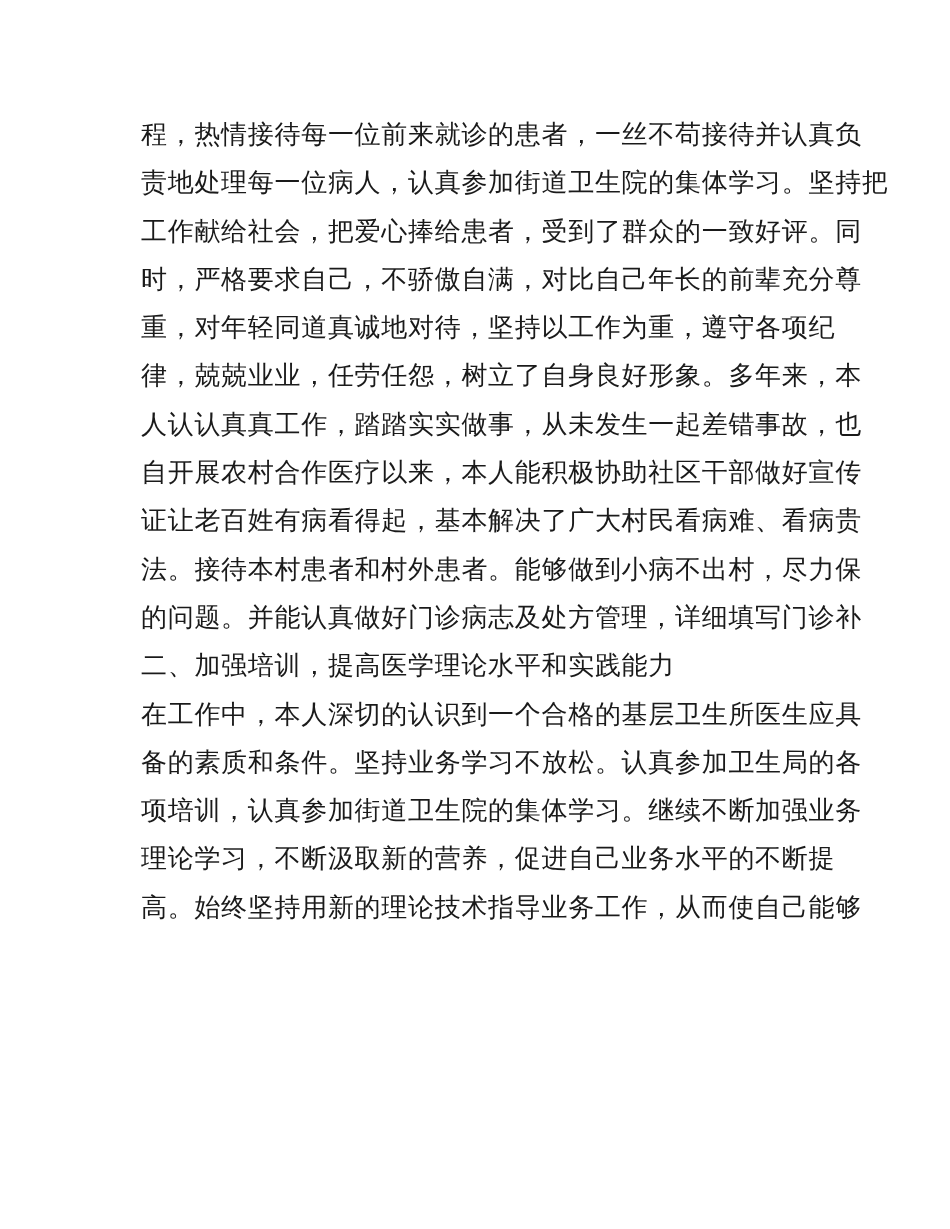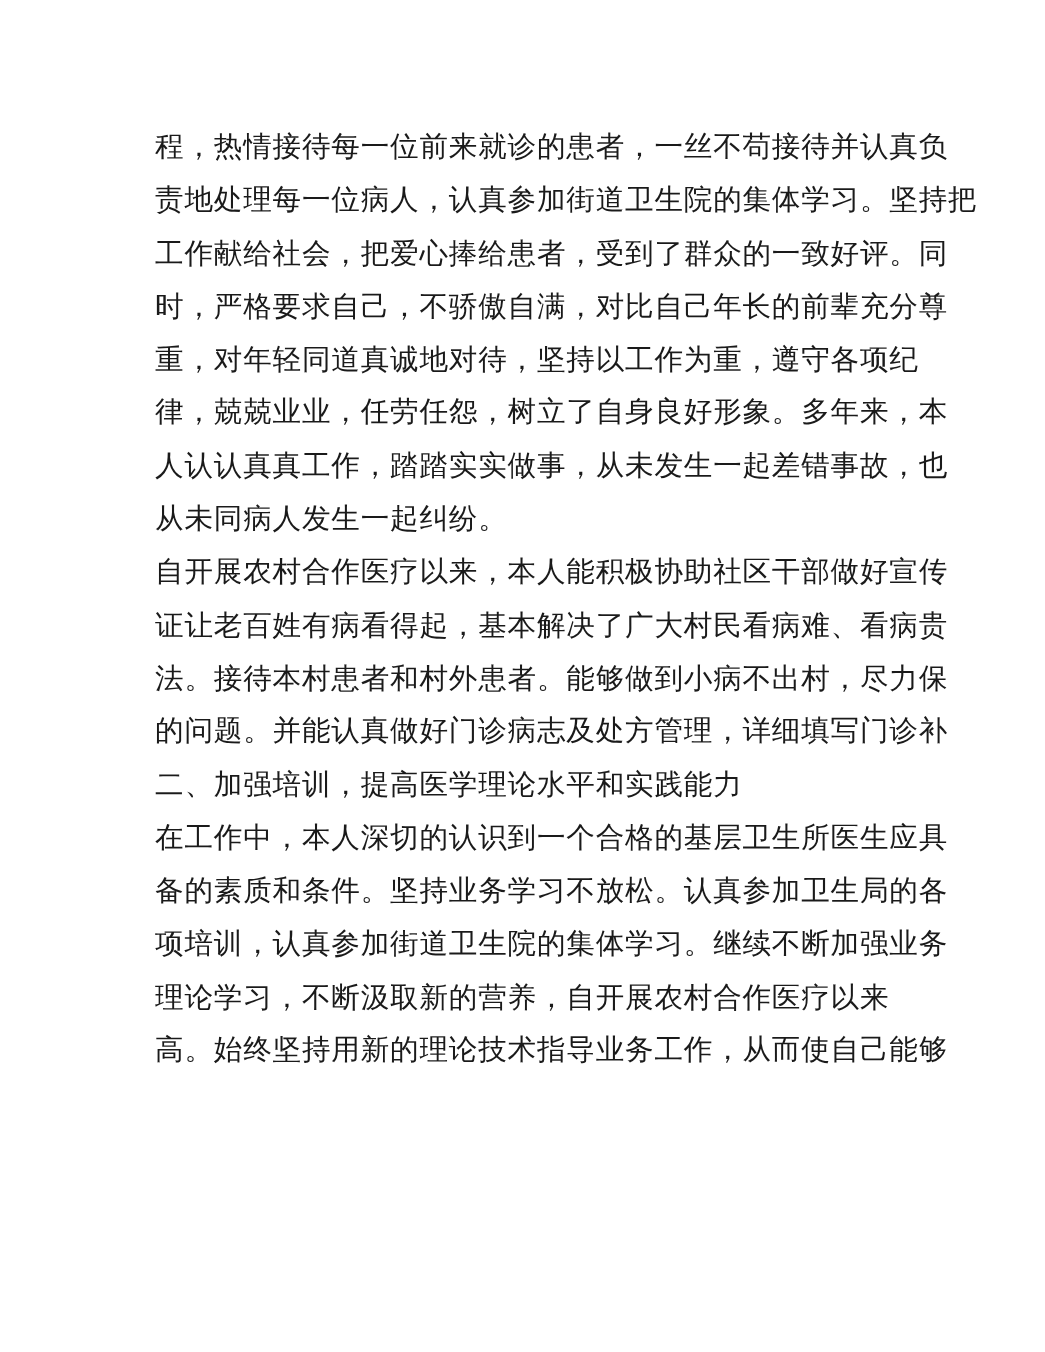--- a/index.html
+++ b/index.html
@@ -44,36 +44,35 @@
   <div class="content">
 
     <div>
       <div class="line">程，热情接待每一位前来就诊的患者，一丝不苟接待并认真负</div>
       <div class="line">责地处理每一位病人，认真参加街道卫生院的集体学习。坚持把</div>
       <div class="line">工作献给社会，把爱心捧给患者，受到了群众的一致好评。同</div>
       <div class="line">时，严格要求自己，不骄傲自满，对比自己年长的前辈充分尊</div>
       <div class="line">重，对年轻同道真诚地对待，坚持以工作为重，遵守各项纪</div>
       <div class="line">律，兢兢业业，任劳任怨，树立了自身良好形象。多年来，本</div>
       <div class="line">人认认真真工作，踏踏实实做事，从未发生一起差错事故，也</div>
-      <div class="line">从未同病人发生一起纠纷。</div>
     </div>
 
     <div>
       <div class="line">自开展农村合作医疗以来，本人能积极协助社区干部做好宣传</div>
       <div class="line">证让老百姓有病看得起，基本解决了广大村民看病难、看病贵</div>
       <div class="line">法。接待本村患者和村外患者。能够做到小病不出村，尽力保</div>
       <div class="line">的问题。并能认真做好门诊病志及处方管理，详细填写门诊补</div>
     </div>
 
     <div>
       <div class="line">二、加强培训，提高医学理论水平和实践能力</div>
     </div>
 
     <div>
       <div class="line">在工作中，本人深切的认识到一个合格的基层卫生所医生应具</div>
       <div class="line">备的素质和条件。坚持业务学习不放松。认真参加卫生局的各</div>
       <div class="line">项培训，认真参加街道卫生院的集体学习。继续不断加强业务</div>
-      <div class="line">理论学习，不断汲取新的营养，自开展农村合作医疗以来</div>
+      <div class="line">理论学习，不断汲取新的营养，促进自己业务水平的不断提</div>
       <div class="line">高。始终坚持用新的理论技术指导业务工作，从而使自己能够</div>
     </div>
 
   </div>
 </div>
 
 </body></html>

